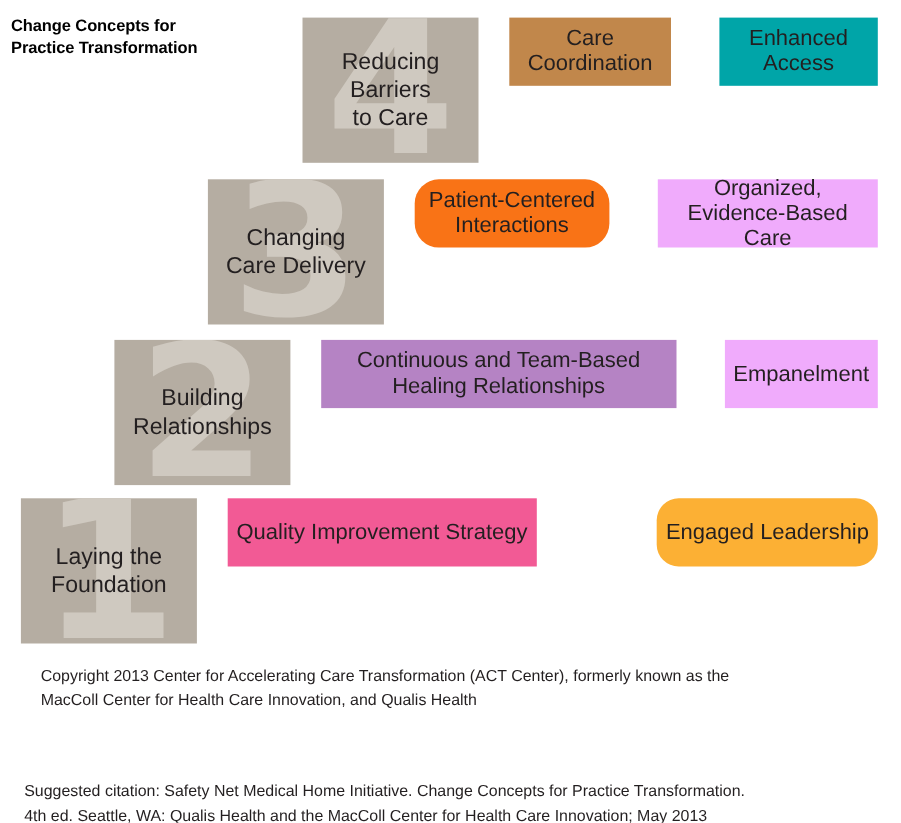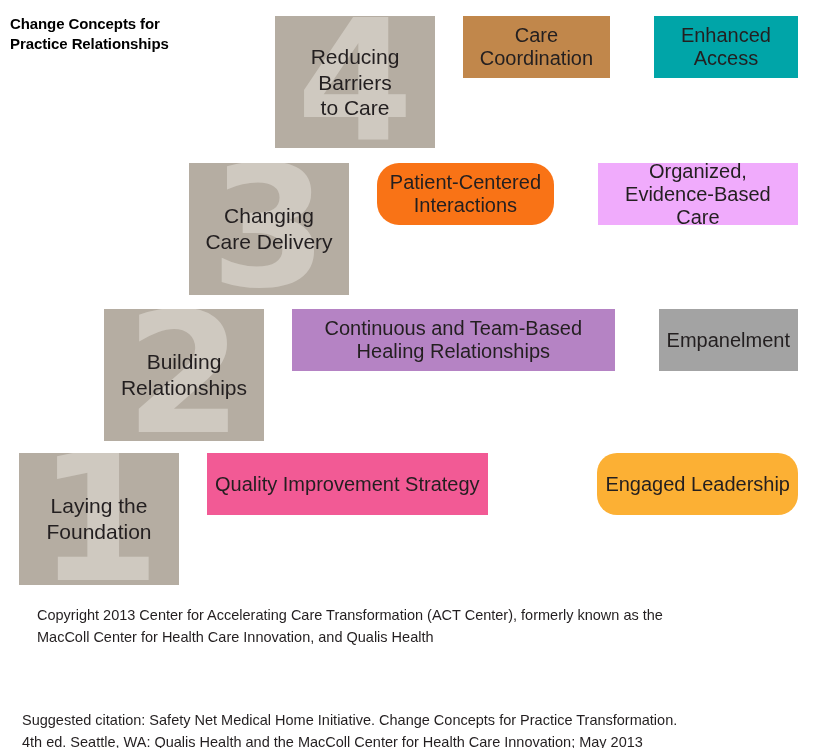--- a/index.html
+++ b/index.html
@@ -116,21 +116,21 @@
   }
   .footer-line { white-space: pre-line; }
 </style>
 </head>
 <body>
 
 <div id="stage">
 
   <div class="page-title">
     <div>Change Concepts for</div>
-    <div>Practice Relationships</div>
+    <div>Practice Transformation</div>
   </div>
 
   <div class="stair-row" style="left:275px; top:16px; width:523px; height:132px;">
     <div class="level-box">
       <div class="level-number n4">4</div>
       <div class="level-label">Reducing
 Barriers
 to Care</div>
     </div>
     <div class="bars">
@@ -162,21 +162,21 @@
   <div class="stair-row" style="left:104px; top:309px; width:694px; height:132px;">
     <div class="level-box">
       <div class="level-number n2">2</div>
       <div class="level-label">Building
 Relationships</div>
     </div>
     <div class="bars">
       <div class="bar" style="background:#b583c4;">
         <span>Continuous and Team-Based Healing Relationships</span>
       </div>
-      <div class="bar" style="background:#a3a3a3;">
+      <div class="bar" style="background:#f0abfc;">
         <span>Empanelment</span>
       </div>
     </div>
   </div>
 
   <div class="stair-row" style="left:19px; top:453px; width:779px; height:132px;">
     <div class="level-box">
       <div class="level-number n1">1</div>
       <div class="level-label">Laying the
 Foundation</div>

